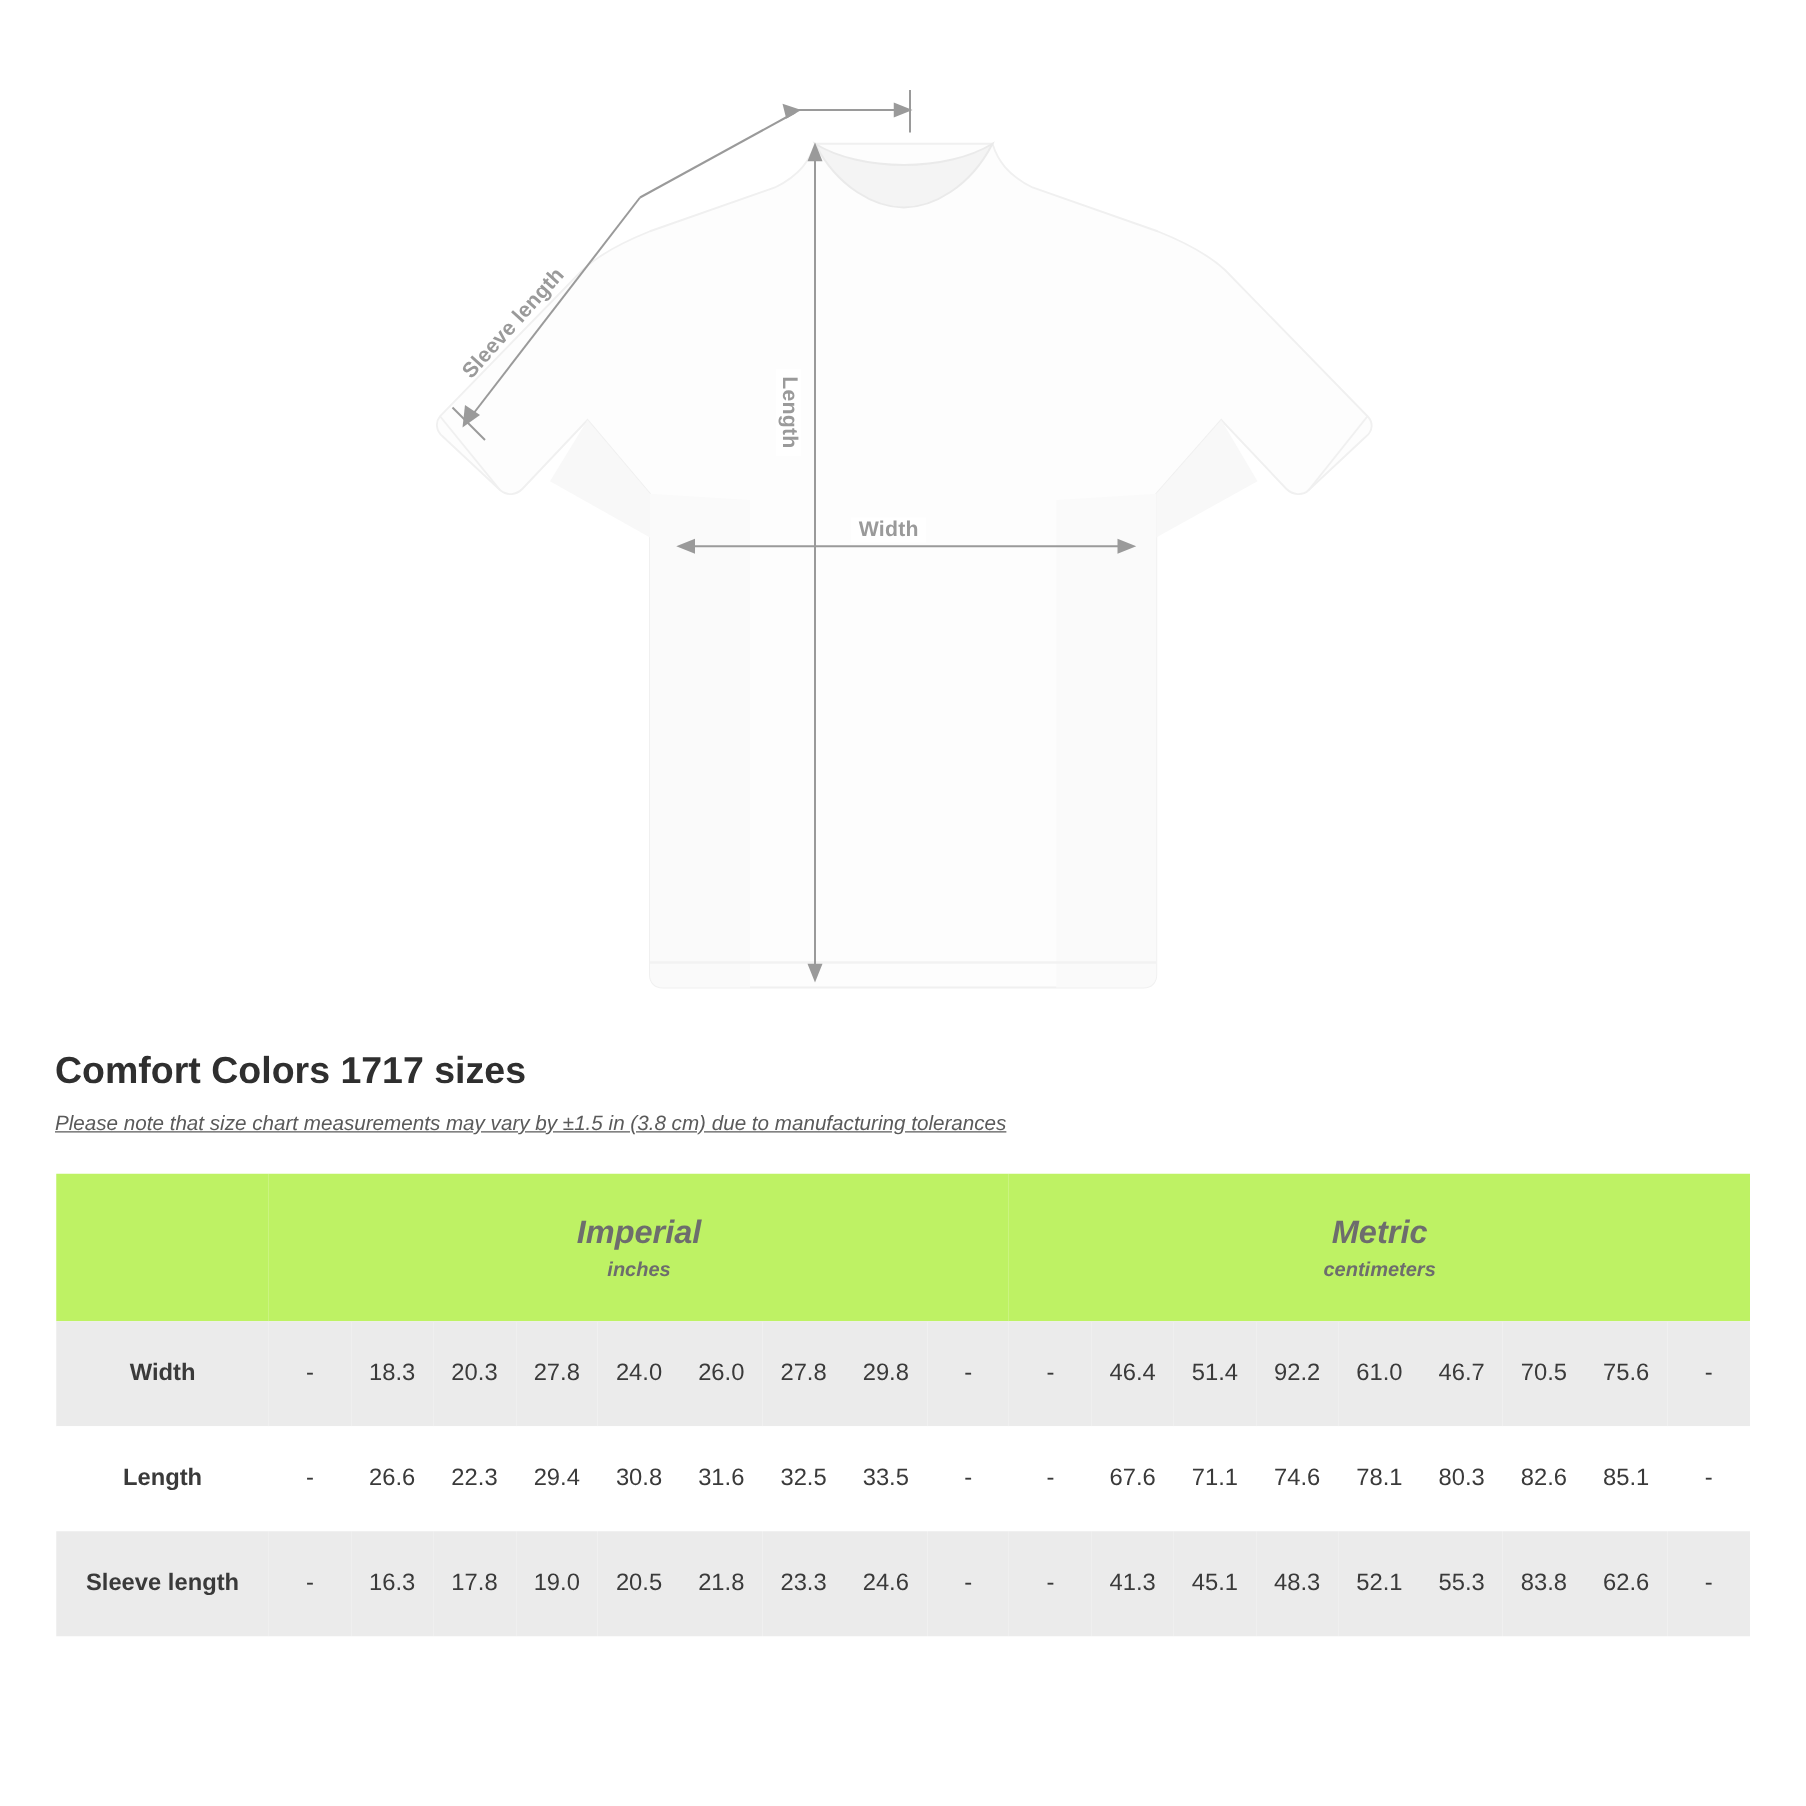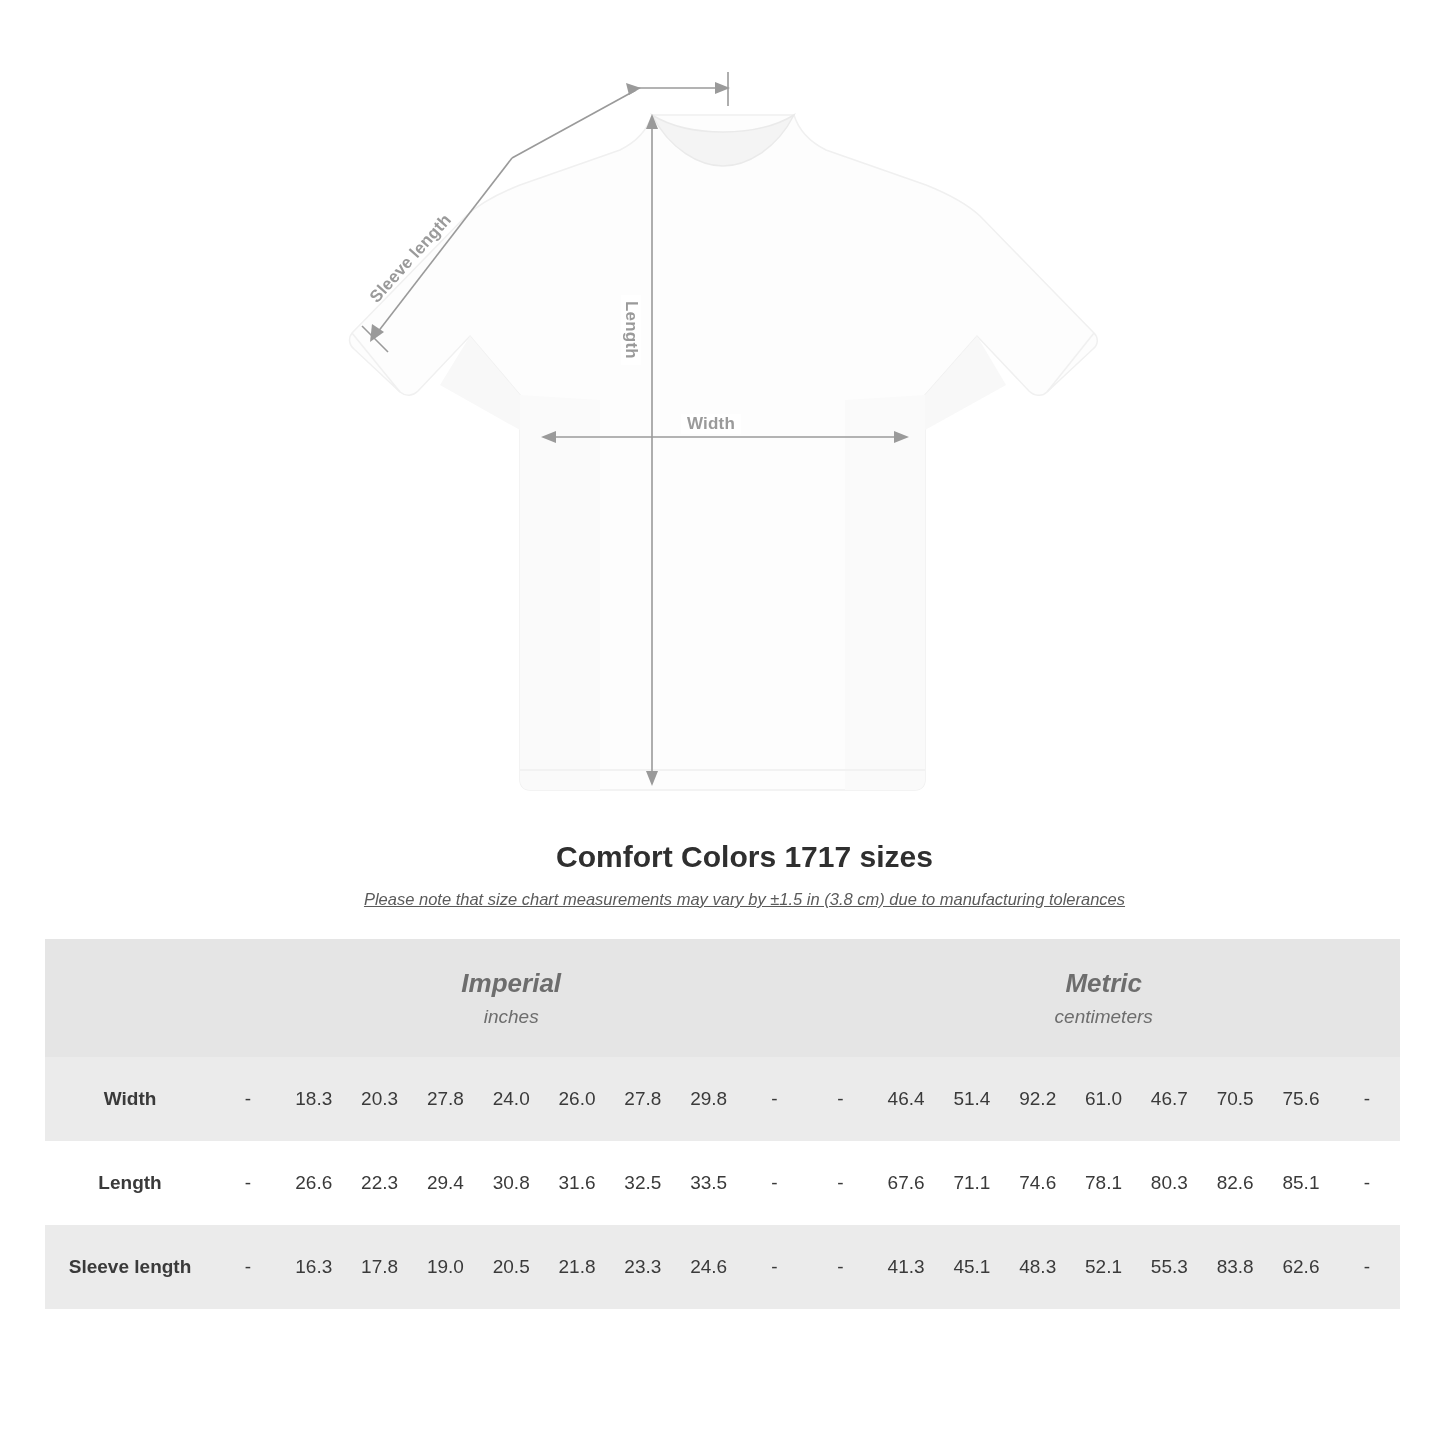--- a/index.html
+++ b/index.html
@@ -54,21 +54,20 @@
     left: 378px;
     top: 290px;
     transform: rotate(-48deg);
     transform-origin: left bottom;
     background: transparent;
     padding: 0 4px;
   }
 
   
   .title-block {
-    text-align: center;
     margin-top: 10px;
     padding-left: 44px;
   }
   .chart-title {
     font-size: 30px;
     font-weight: bold;
     color: #2f2f2f;
     margin: 0;
   }
   .chart-note {
@@ -90,36 +89,37 @@
   }
   table.size-table td,
   table.size-table th {
     text-align: center;
     vertical-align: middle;
     font-weight: normal;
   }
 
   
   .unit-row td {
-    background: #e5e5e5;
+    background: #bef264;
     height: 118px;
     padding: 0;
   }
   .unit-name {
     font-size: 26px;
     font-style: italic;
     font-weight: bold;
     color: #6d6d6d;
     line-height: 1.2;
   }
   .unit-sub {
-    font-size: 19px;
+    font-size: 16px;
     font-style: italic;
     color: #6d6d6d;
     margin-top: 6px;
+    font-weight: bold;
   }
 
   
   .size-row td {
     background: #ffffff;
     height: 86px;
     font-size: 19px;
     font-weight: bold;
     color: #3a3a3a;
     border-bottom: 2px solid #ebebeb;

